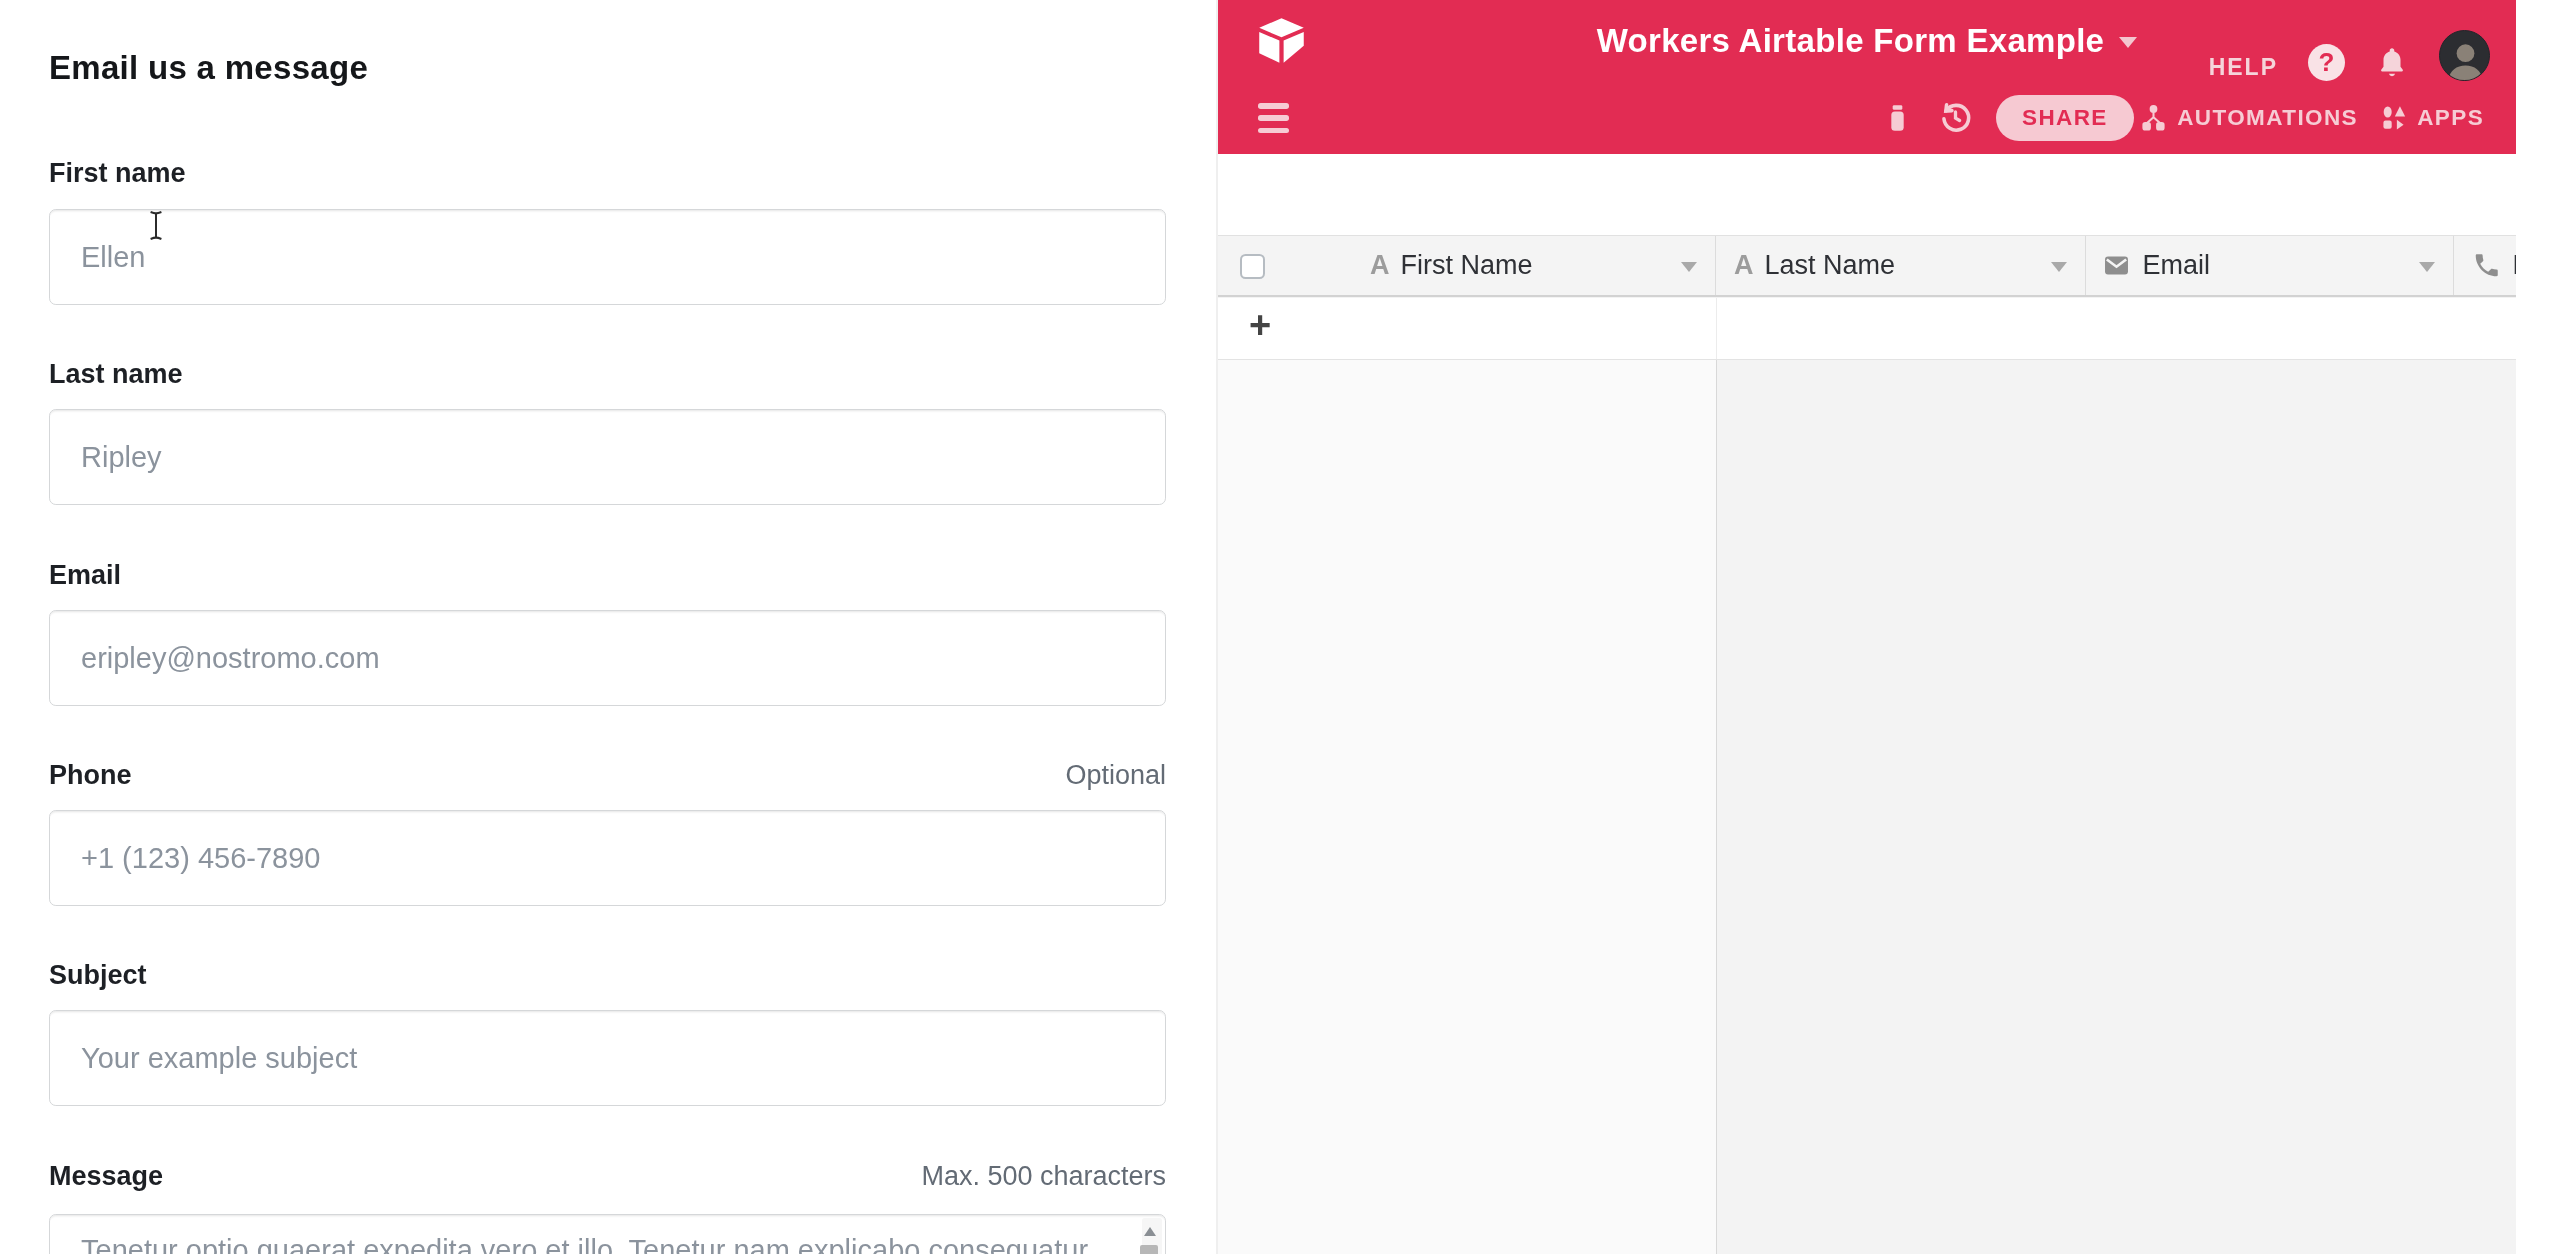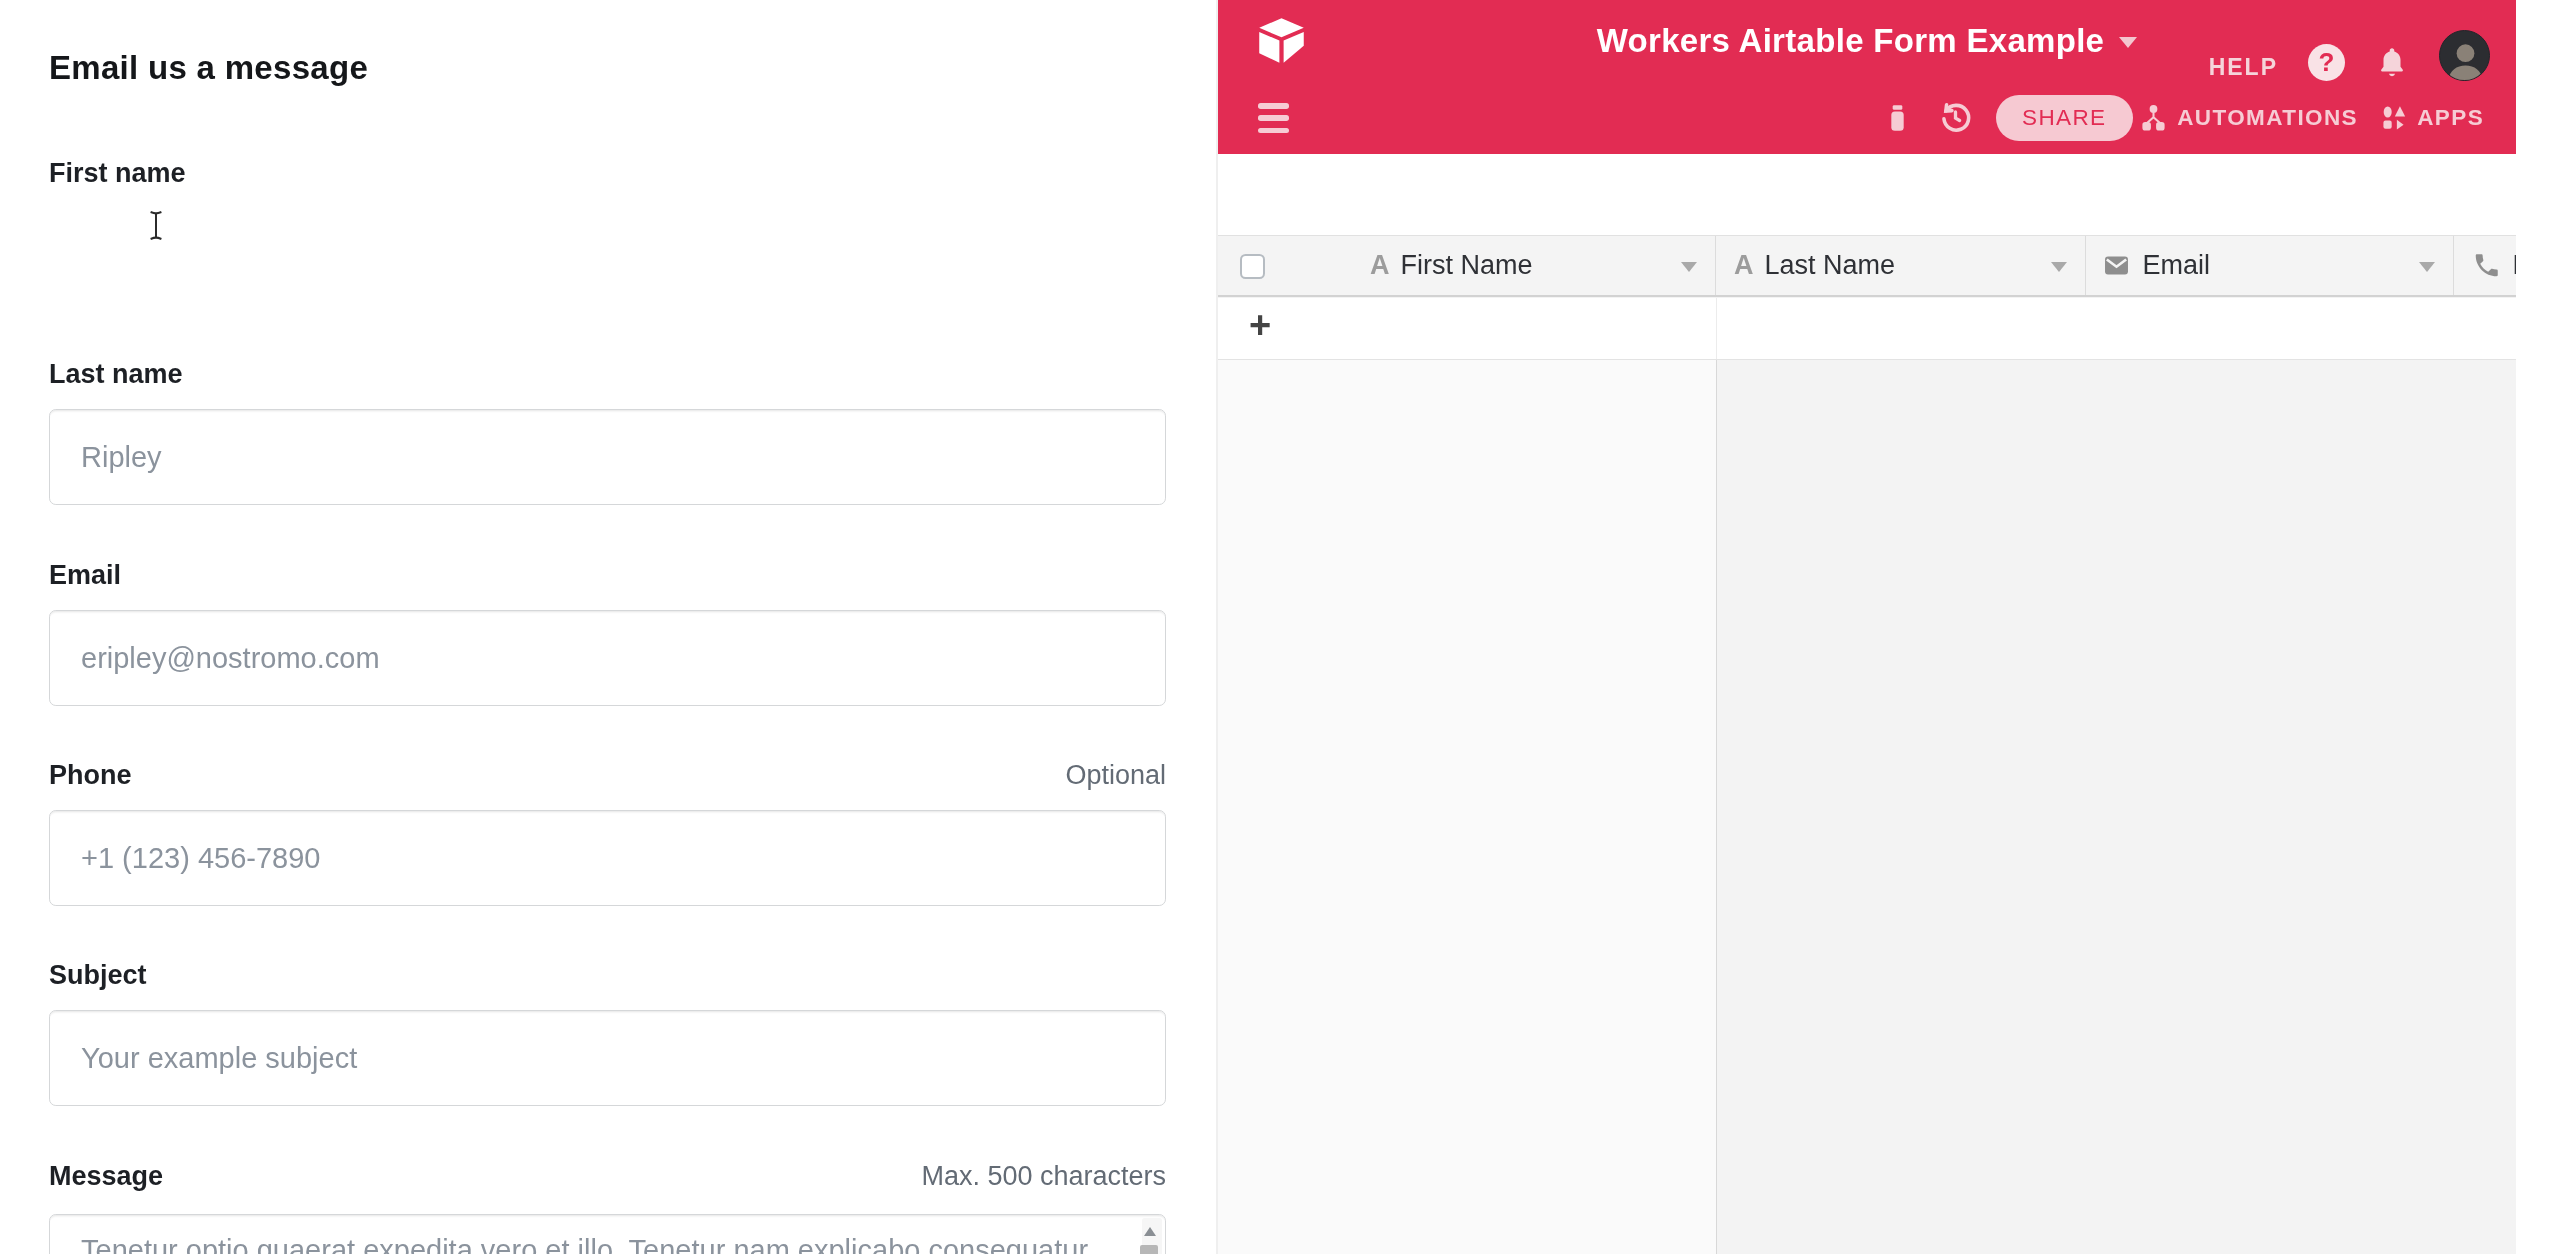--- a/index.html
+++ b/index.html
@@ -55,21 +55,21 @@
   
   .tablebar { position:absolute; left:0; top:81px; width:1298px; height:74px; background:#e22c53; }
   .hamburger { position:absolute; left:40px; top:22px; width:31px; height:30px; display:flex; flex-direction:column; justify-content:space-between; }
   .hamburger span { display:block; width:31px; height:5.5px; background:#f6ccd4; border-radius:2.7px; }
   .table-tab { position:absolute; left:117px; top:6.8px; width:481px; height:67px; background:#ffffff; border-radius:8.2px 8.2px 0 0;
                display:flex; align-items:center; justify-content:space-between; padding:0 27px; }
   .table-tab .tab-label { font-size:27px; font-weight:700; color:#24262a; }
   .tab-caret { width:0; height:0; border-left:9px solid transparent; border-right:9px solid transparent; border-top:11px solid #9aa0a6; }
   .tbar-icon { position:absolute; top:19px; width:33px; height:35px; color:#f6ccd4; }
   .share-pill { position:absolute; left:778px; top:13.7px; height:46px; padding:0 26px; background:#f6c9d2; border-radius:682px;
-                display:flex; align-items:center; font-size:22.5px; font-weight:400; letter-spacing:1.4px; color:#e22c53; }
+                display:flex; align-items:center; font-size:22.5px; font-weight:700; letter-spacing:1.4px; color:#e22c53; }
   .bar-group { position:absolute; top:0; height:74px; display:flex; align-items:center; gap:8.2px; color:#f6ccd4; }
   .bar-group .glabel { font-size:22.5px; font-weight:700; letter-spacing:1.4px; }
   .bar-group svg { width:31px; height:31px; }
 
   
   .toolbar { position:absolute; left:0; top:154px; width:1298px; height:81px; background:#ffffff; }
   .side-toggle { position:absolute; left:29px; top:169px; width:59px; height:57px; background:#fff; border:2px solid #e6e6e6; border-radius:8.2px;
                  display:flex; align-items:center; justify-content:center; }
   .side-toggle .glyph { width:24.6px; height:22px; background:#595959; border-radius:5.5px; position:relative; }
   .side-toggle .glyph::before { content:""; position:absolute; left:3.4px; top:3.4px; width:7.5px; height:15px; background:#ffffff; border-radius:2.7px; }
@@ -105,20 +105,21 @@
 <body>
 
 <div class="page">
 
   <section class="form-pane">
     <h1 class="form-title">Email us a message</h1>
 
     <div class="label-row" style="top:158px">
       <span class="field-label">First name</span>
     </div>
+    <input class="text-input" style="top: 209px;" type="text" placeholder="Ellen">
     <svg class="ibeam" viewBox="0 0 26 46">
       <g stroke="#2b2b2b" stroke-width="3" fill="none">
         <path d="M5 3 Q10 5 13 5 Q16 5 21 3"></path>
         <line x1="13" y1="5" x2="13" y2="41"></line>
         <path d="M5 43 Q10 41 13 41 Q16 41 21 43"></path>
       </g>
     </svg>
 
     <div class="label-row" style="top:359px">
       <span class="field-label">Last name</span>

